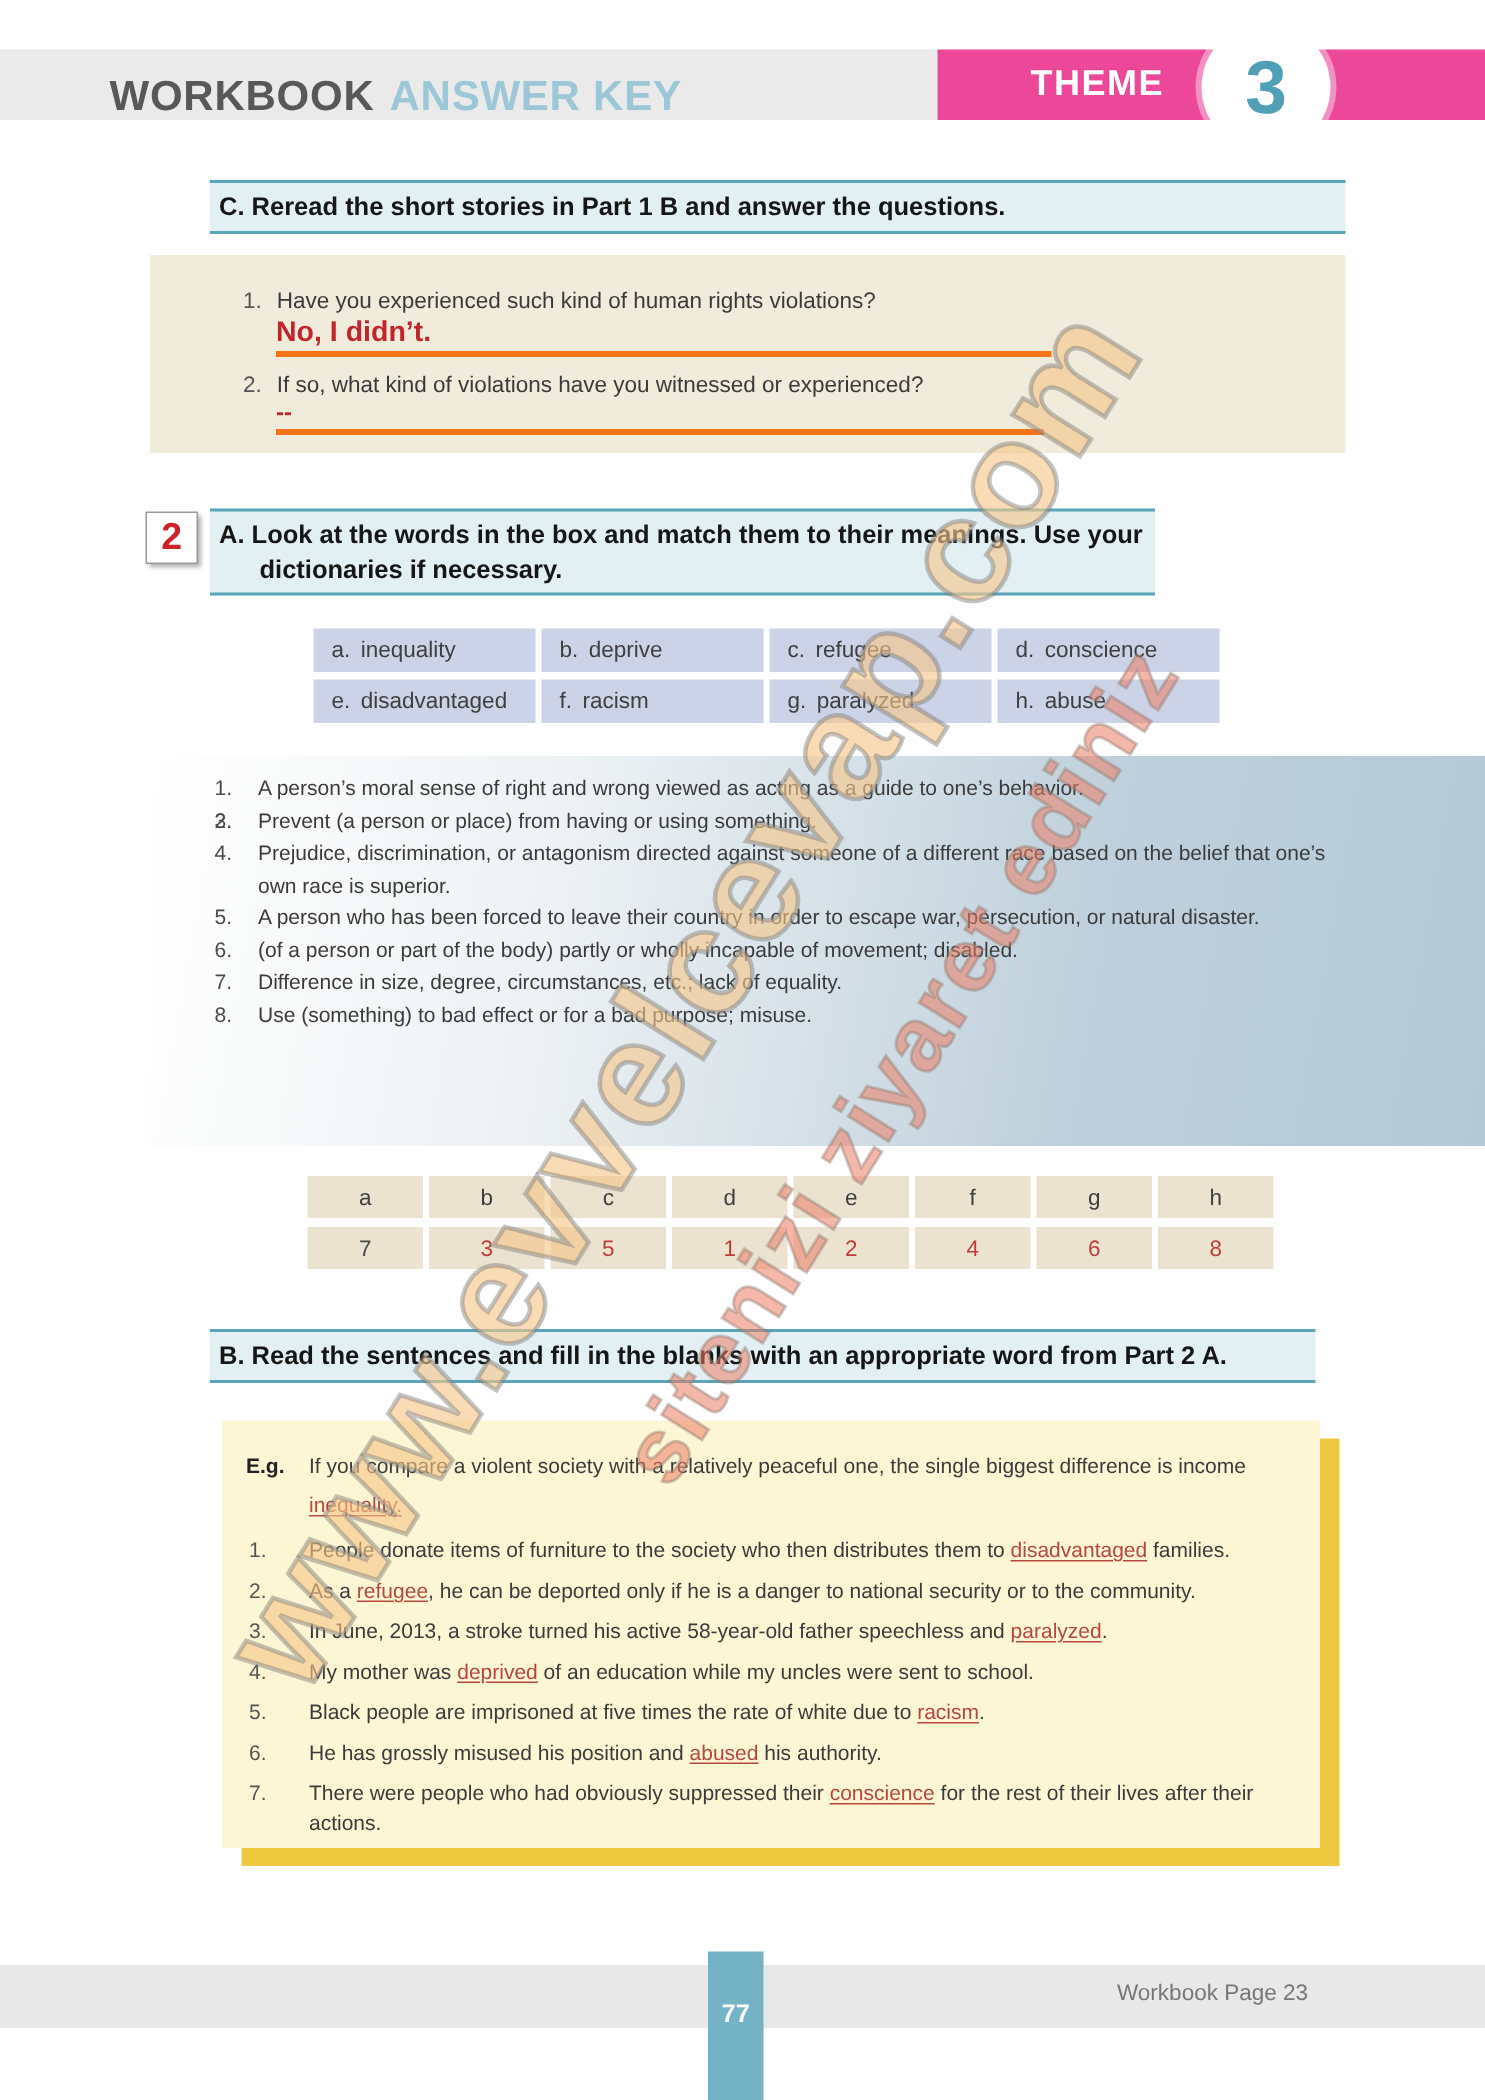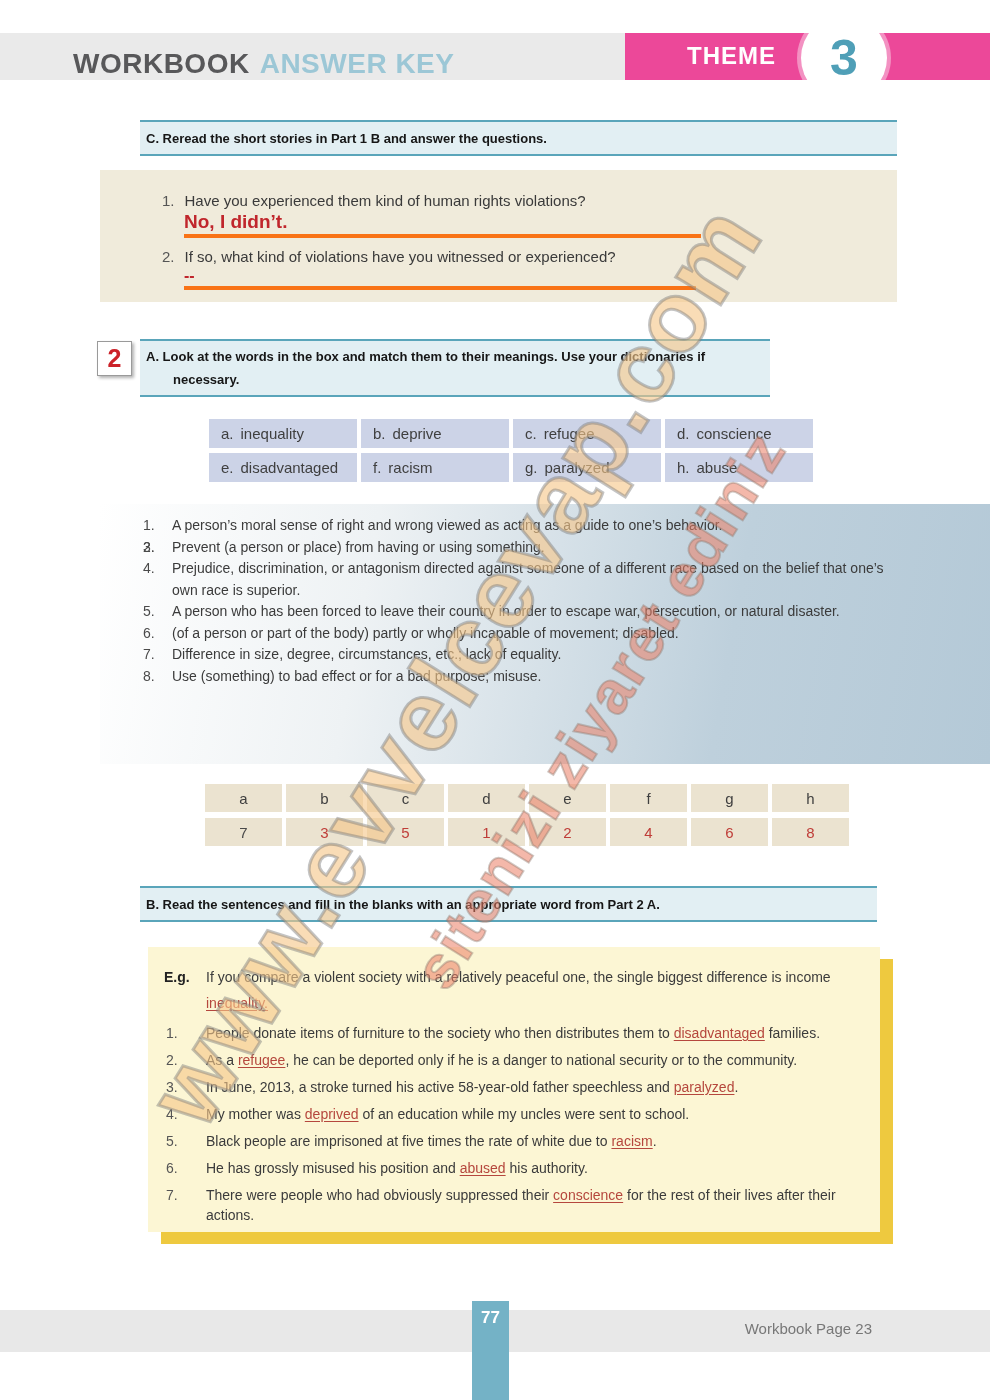--- a/index.html
+++ b/index.html
@@ -36,21 +36,21 @@
     display: flex; align-items: center; justify-content: center;
     box-shadow: 0 0 0 4px rgba(255,255,255,.4);
   }
   .theme-circle .num { color: #4f9fb7; font-size: 50px; font-weight: bold; }
 
   
   .sec-bar {
     position: absolute;
     background: #e2eff3;
     border-top: 2px solid #5aa5ba; border-bottom: 2px solid #5aa5ba;
-    color: #161616; font-weight: bold; font-size: 13px;
+    color: #161616; font-weight: bold; font-size: 17px;
     display: flex; align-items: center;
     padding: 4px 8px 4px 6px;
   }
   .sec-bar .hang { padding-left: 27px; text-indent: -27px; line-height: 23px; }
 
   
   .qa-panel {
     position: absolute; left: 100px; top: 170px; width: 797px; height: 132px;
     background: #f0ebdb;
     padding: 22px 0 0 62px;
@@ -138,21 +138,21 @@
     position: absolute; left: 0; top: 1310px; width: 990px; height: 42px;
     background: #e8e8e8;
   }
   .foot-ref {
     position: absolute; right: 118px; top: 1320px;
     font-size: 15px; color: #777;
   }
   .foot-tab {
     position: absolute; left: 472px; top: 1301px; width: 37px; height: 99px;
     background: #74b2c6;
-    text-align: center; padding-top: 7px;
+    text-align: center; padding-top: 32px;
     color: #ffffff; font-size: 17px; font-weight: bold;
   }
 
   
   .wm-layer { position: absolute; inset: 0; pointer-events: none; z-index: 50; }
   .wm-main {
     position: absolute; left: 455px; top: 665px;
     transform: translate(-50%, -50%) rotate(-58deg);
     white-space: nowrap;
     font-size: 100px; font-weight: bold; letter-spacing: 2px;
@@ -184,21 +184,21 @@
     <span class="num">3</span>
   </div>
 
   <div class="sec-bar" style="left:140px; top:120px; width:757px; height:36px;">
     <span>C. Reread the short stories in Part 1 B and answer the questions.</span>
   </div>
 
   <div class="qa-panel">
     <div class="qa-row">
       <div class="qa-q">
-        <span class="qnum">1.</span><span>Have you experienced them kind of human rights violations?</span>
+        <span class="qnum">1.</span><span>Have you experienced such kind of human rights violations?</span>
       </div>
       <div class="qa-ansline">
         <span class="qa-ans">No, I didn’t.</span>
       </div>
     </div>
     <div class="qa-row">
       <div class="qa-q">
         <span class="qnum">2.</span><span>If so, what kind of violations have you witnessed or experienced?</span>
       </div>
       <div class="qa-ansline" style="width:512px;">

